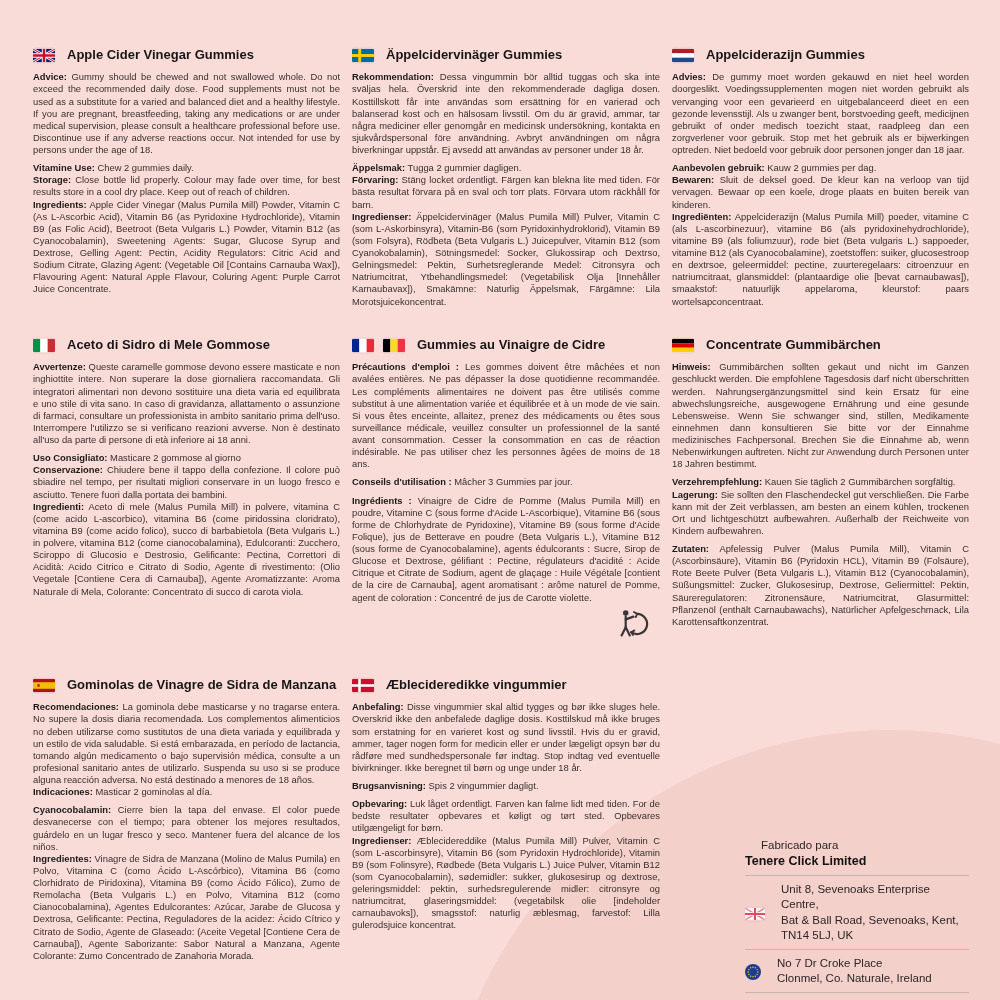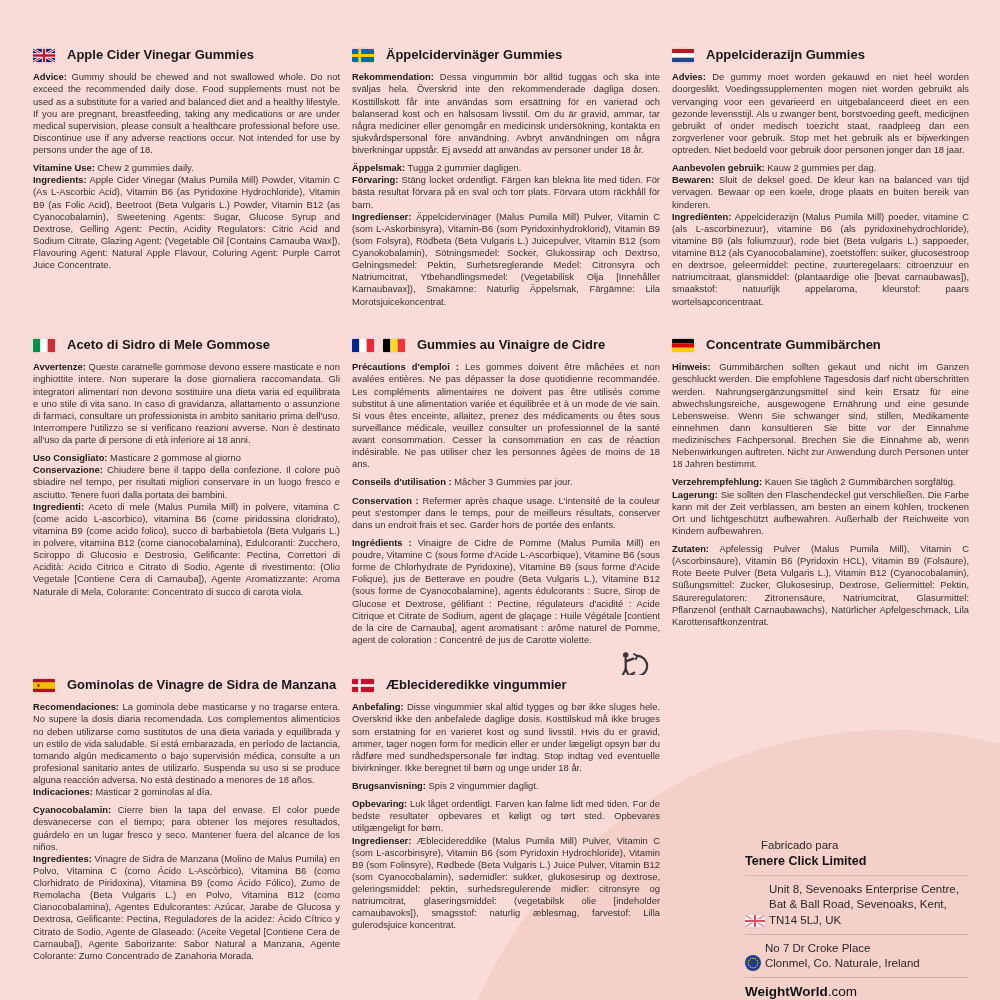--- a/index.html
+++ b/index.html
@@ -33,21 +33,21 @@
   .body{margin:0;font-size:9.4px;line-height:1.29;text-align:justify;color:#37302f;}
   .body b{color:#1c1919;margin-top:29px;}
   .gap{margin-top:6px;}
   .triman-row{display:flex;justify-content:flex-end;padding-right:10px;margin-top:3px;}
   .triman{width:33px;height:33px;color:#3a3436;}
   
   .footer-cell{box-sizing:border-box;padding-top:163px;padding-left:73px;}
   .made-for{font-size:11.5px;line-height:1.3;color:#2c2627;padding-left:16px;}
   .company{font-size:12.5px;line-height:1.3;font-weight:bold;color:#141212;}
   .f-rule{border:none;border-top:1px solid #c9b6b3;margin:6px 0;}
-  .addr-row{display:flex;gap:4px;align-items:flex-end;}
+  .addr-row{display:flex;gap:16px;align-items:center;}
   .addr-icon{flex-shrink:0;margin-top:2px;display:inline-flex;}
   .addr{font-size:11.5px;line-height:1.32;color:#2c2627;}
   .brand{font-size:13.5px;color:#141212;margin-top:2px;}
   .brand .bold{font-weight:bold;}
 </style>
 </head>
 <body>
 
 <div class="bg-circle"></div>
 
@@ -61,20 +61,21 @@
             <path d="M0,0 60,36 M60,0 0,36" stroke="#fff" stroke-width="7"></path>
             <path d="M0,0 60,36 M60,0 0,36" stroke="#C8102E" stroke-width="3"></path>
             <path d="M30,0 V36 M0,18 H60" stroke="#fff" stroke-width="12"></path>
             <path d="M30,0 V36 M0,18 H60" stroke="#C8102E" stroke-width="7"></path>
           </svg>
       </span>
       <h2>Apple Cider Vinegar Gummies</h2>
     </div>
     <p class="body"><b>Advice:</b> <span>Gummy should be chewed and not swallowed whole. Do not exceed the recommended daily dose. Food supplements must not be used as a substitute for a varied and balanced diet and a healthy lifestyle. If you are pregnant, breastfeeding, taking any medications or are under medical supervision, please consult a healthcare professional before use. Discontinue use if any adverse reactions occur. Not intended for use by persons under the age of 18.</span></p>
     <p class="body gap"><b>Vitamine Use:</b> <span>Chew 2 gummies daily.</span></p>
+    <p class="body"><b>Storage:</b> <span>Close bottle lid properly. Colour may fade over time, for best results store in a cool dry place. Keep out of reach of children.</span></p>
     <p class="body"><b>Ingredients:</b> <span>Apple Cider Vinegar (Malus Pumila Mill) Powder, Vitamin C (As L-Ascorbic Acid), Vitamin B6 (as Pyridoxine Hydrochloride), Vitamin B9 (as Folic Acid), Beetroot (Beta Vulgaris L.) Powder, Vitamin B12 (as Cyanocobalamin), Sweetening Agents: Sugar, Glucose Syrup and Dextrose, Gelling Agent: Pectin, Acidity Regulators: Citric Acid and Sodium Citrate, Glazing Agent: (Vegetable Oil [Contains Carnauba Wax]), Flavouring Agent: Natural Apple Flavour, Coluring Agent: Purple Carrot Juice Concentrate.</span></p>
   </section>
 
   <section class="sec">
     <div class="sec-head">
       <span class="flag">
         <svg viewBox="0 0 60 36">
             <rect width="60" height="36" fill="#006AA7"></rect>
             <rect x="17" width="8" height="36" fill="#FECC00"></rect>
             <rect y="14" width="60" height="8" fill="#FECC00"></rect>
@@ -94,21 +95,21 @@
         <svg viewBox="0 0 60 36">
             <rect width="60" height="12" fill="#AE1C28"></rect>
             <rect y="12" width="60" height="12" fill="#fff"></rect>
             <rect y="24" width="60" height="12" fill="#21468B"></rect>
           </svg>
       </span>
       <h2>Appelciderazijn Gummies</h2>
     </div>
     <p class="body"><b>Advies:</b> <span>De gummy moet worden gekauwd en niet heel worden doorgeslikt. Voedingssupplementen mogen niet worden gebruikt als vervanging voor een gevarieerd en uitgebalanceerd dieet en een gezonde levensstijl. Als u zwanger bent, borstvoeding geeft, medicijnen gebruikt of onder medisch toezicht staat, raadpleeg dan een zorgverlener voor gebruik. Stop met het gebruik als er bijwerkingen optreden. Niet bedoeld voor gebruik door personen jonger dan 18 jaar.</span></p>
     <p class="body gap"><b>Aanbevolen gebruik:</b> <span>Kauw 2 gummies per dag.</span></p>
-    <p class="body"><b>Bewaren:</b> <span>Sluit de deksel goed. De kleur kan na balanced van tijd vervagen. Bewaar op een koele, droge plaats en buiten bereik van kinderen.</span></p>
+    <p class="body"><b>Bewaren:</b> <span>Sluit de deksel goed. De kleur kan na verloop van tijd vervagen. Bewaar op een koele, droge plaats en buiten bereik van kinderen.</span></p>
     <p class="body"><b>Ingrediënten:</b> <span>Appelciderazijn (Malus Pumila Mill) poeder, vitamine C (als L-ascorbinezuur), vitamine B6 (als pyridoxinehydrochloride), vitamine B9 (als foliumzuur), rode biet (Beta vulgaris L.) sappoeder, vitamine B12 (als Cyanocobalamine), zoetstoffen: suiker, glucosestroop en dextrsoe, geleermiddel: pectine, zuurteregelaars: citroenzuur en natriumcitraat, glansmiddel: (plantaardige olie [bevat carnaubawas]), smaakstof: natuurlijk appelaroma, kleurstof: paars wortelsapconcentraat.</span></p>
   </section>
 
   <section class="sec">
     <div class="sec-head">
       <span class="flag">
         <svg viewBox="0 0 60 36">
             <rect width="20" height="36" fill="#009246"></rect>
             <rect x="20" width="20" height="36" fill="#fff"></rect>
             <rect x="40" width="20" height="36" fill="#CE2B37"></rect>
@@ -135,21 +136,20 @@
         <svg viewBox="0 0 60 36">
             <rect width="20" height="36" fill="#000"></rect>
             <rect x="20" width="20" height="36" fill="#FDDA24"></rect>
             <rect x="40" width="20" height="36" fill="#EF3340"></rect>
           </svg>
       </span>
       <h2>Gummies au Vinaigre de Cidre</h2>
     </div>
     <p class="body"><b>Précautions d'emploi :</b> <span>Les gommes doivent être mâchées et non avalées entières. Ne pas dépasser la dose quotidienne recommandée. Les compléments alimentaires ne doivent pas être utilisés comme substitut à une alimentation variée et équilibrée et à un mode de vie sain. Si vous êtes enceinte, allaitez, prenez des médicaments ou êtes sous surveillance médicale, veuillez consulter un professionnel de la santé avant consommation. Cesser la consommation en cas de réaction indésirable. Ne pas utiliser chez les personnes âgées de moins de 18 ans.</span></p>
     <p class="body gap"><b>Conseils d'utilisation :</b> <span>Mâcher 3 Gummies par jour.</span></p>
-    <p class="body gap"><b>Conservation :</b> <span>Refermer après chaque usage. L'intensité de la couleur peut s'estomper dans le temps, pour de meilleurs résultats, conserver dans un endroit frais et sec. Garder hors de portée des enfants.</span></p>
     <p class="body gap"><b>Ingrédients :</b> <span>Vinaigre de Cidre de Pomme (Malus Pumila Mill) en poudre, Vitamine C (sous forme d'Acide L-Ascorbique), Vitamine B6 (sous forme de Chlorhydrate de Pyridoxine), Vitamine B9 (sous forme d'Acide Folique), jus de Betterave en poudre (Beta Vulgaris L.), Vitamine B12 (sous forme de Cyanocobalamine), agents édulcorants : Sucre, Sirop de Glucose et Dextrose, gélifiant : Pectine, régulateurs d'acidité : Acide Citrique et Citrate de Sodium, agent de glaçage : Huile Végétale [contient de la cire de Carnauba], agent aromatisant : arôme naturel de Pomme, agent de coloration : Concentré de jus de Carotte violette.</span></p>
     <div class="triman-row">
       <svg class="triman" viewBox="0 0 36 36" fill="none" stroke="currentColor" stroke-width="2.4" stroke-linecap="round">
         <circle cx="9.5" cy="6.5" r="3" fill="currentColor" stroke="none"></circle>
         <path d="M9.5 10.5 L9.5 22"></path>
         <path d="M9.5 22 L5 31 M9.5 22 L14 31"></path>
         <path d="M9.5 13.5 L18 10.5"></path>
         <path d="M22 7.5 A 11 11 0 1 1 15.5 27.5"></path>
         <path d="M22 7.5 L18.5 5.5 M22 7.5 L20.5 11" stroke-width="2"></path>
         <path d="M15.5 27.5 L19 25.5 M15.5 27.5 L17.5 30.5" stroke-width="2"></path>

